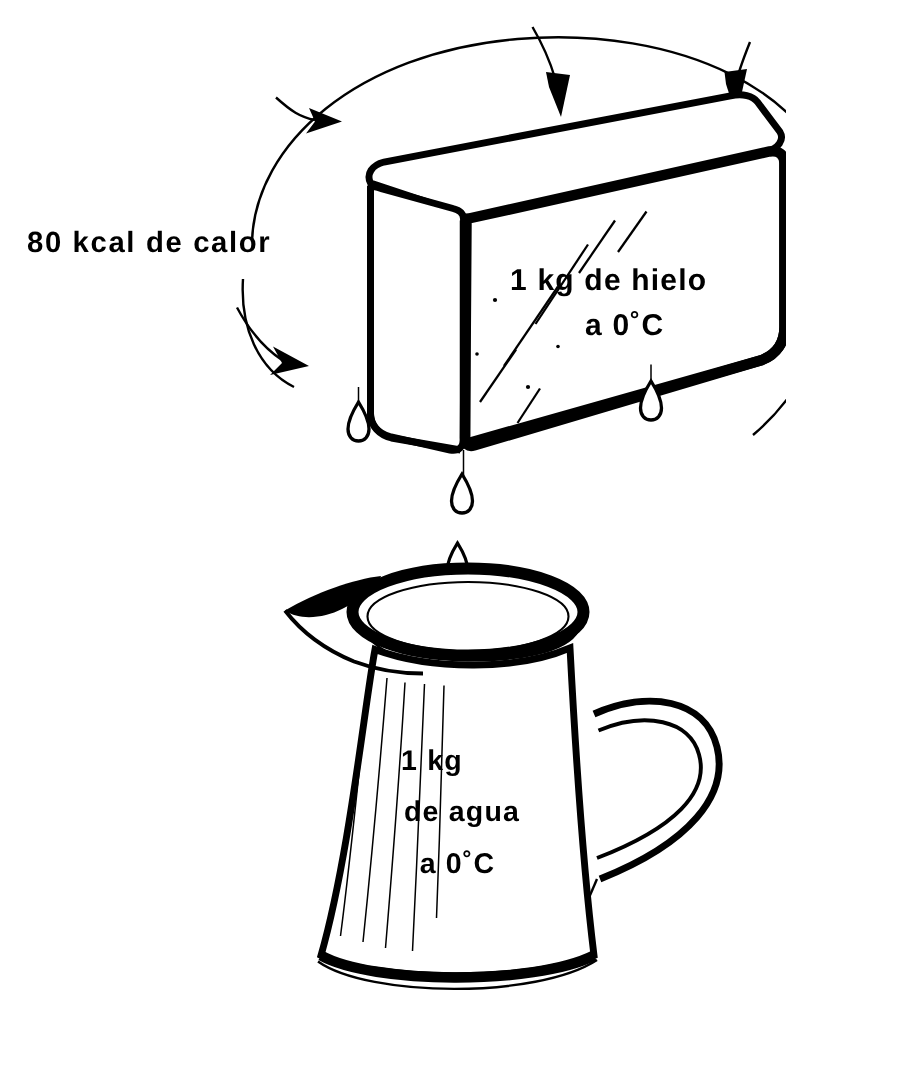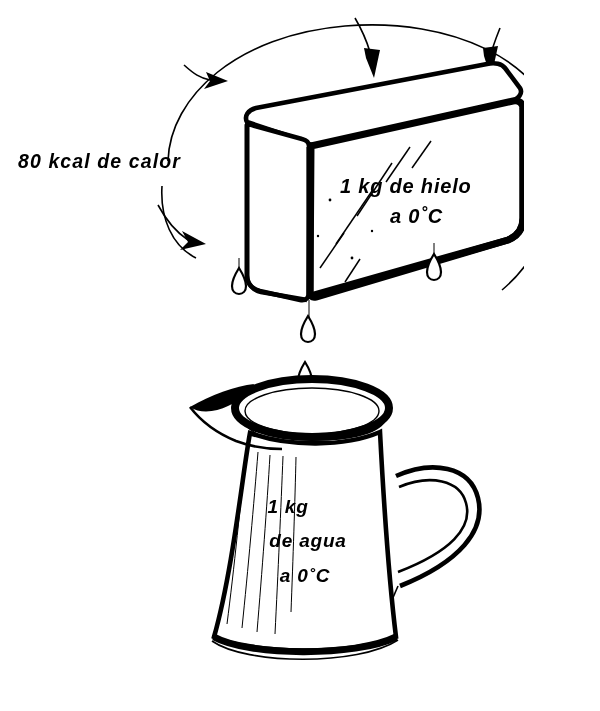--- a/index.html
+++ b/index.html
@@ -9,21 +9,20 @@
   }
   body {
     font-family: "Liberation Sans", sans-serif;
   }
   #figure {
     position: relative;
     width: 524px;
     height: 711px;
     background: #ffffff;
     overflow: hidden;
-    font-style: italic;
   }
   #figure svg {
     display: block;
     width: 600px;
     height: 711px;
   }
   .lbl {
     font-family: "Liberation Sans", sans-serif;
     font-weight: bold;
     fill: #000000;

